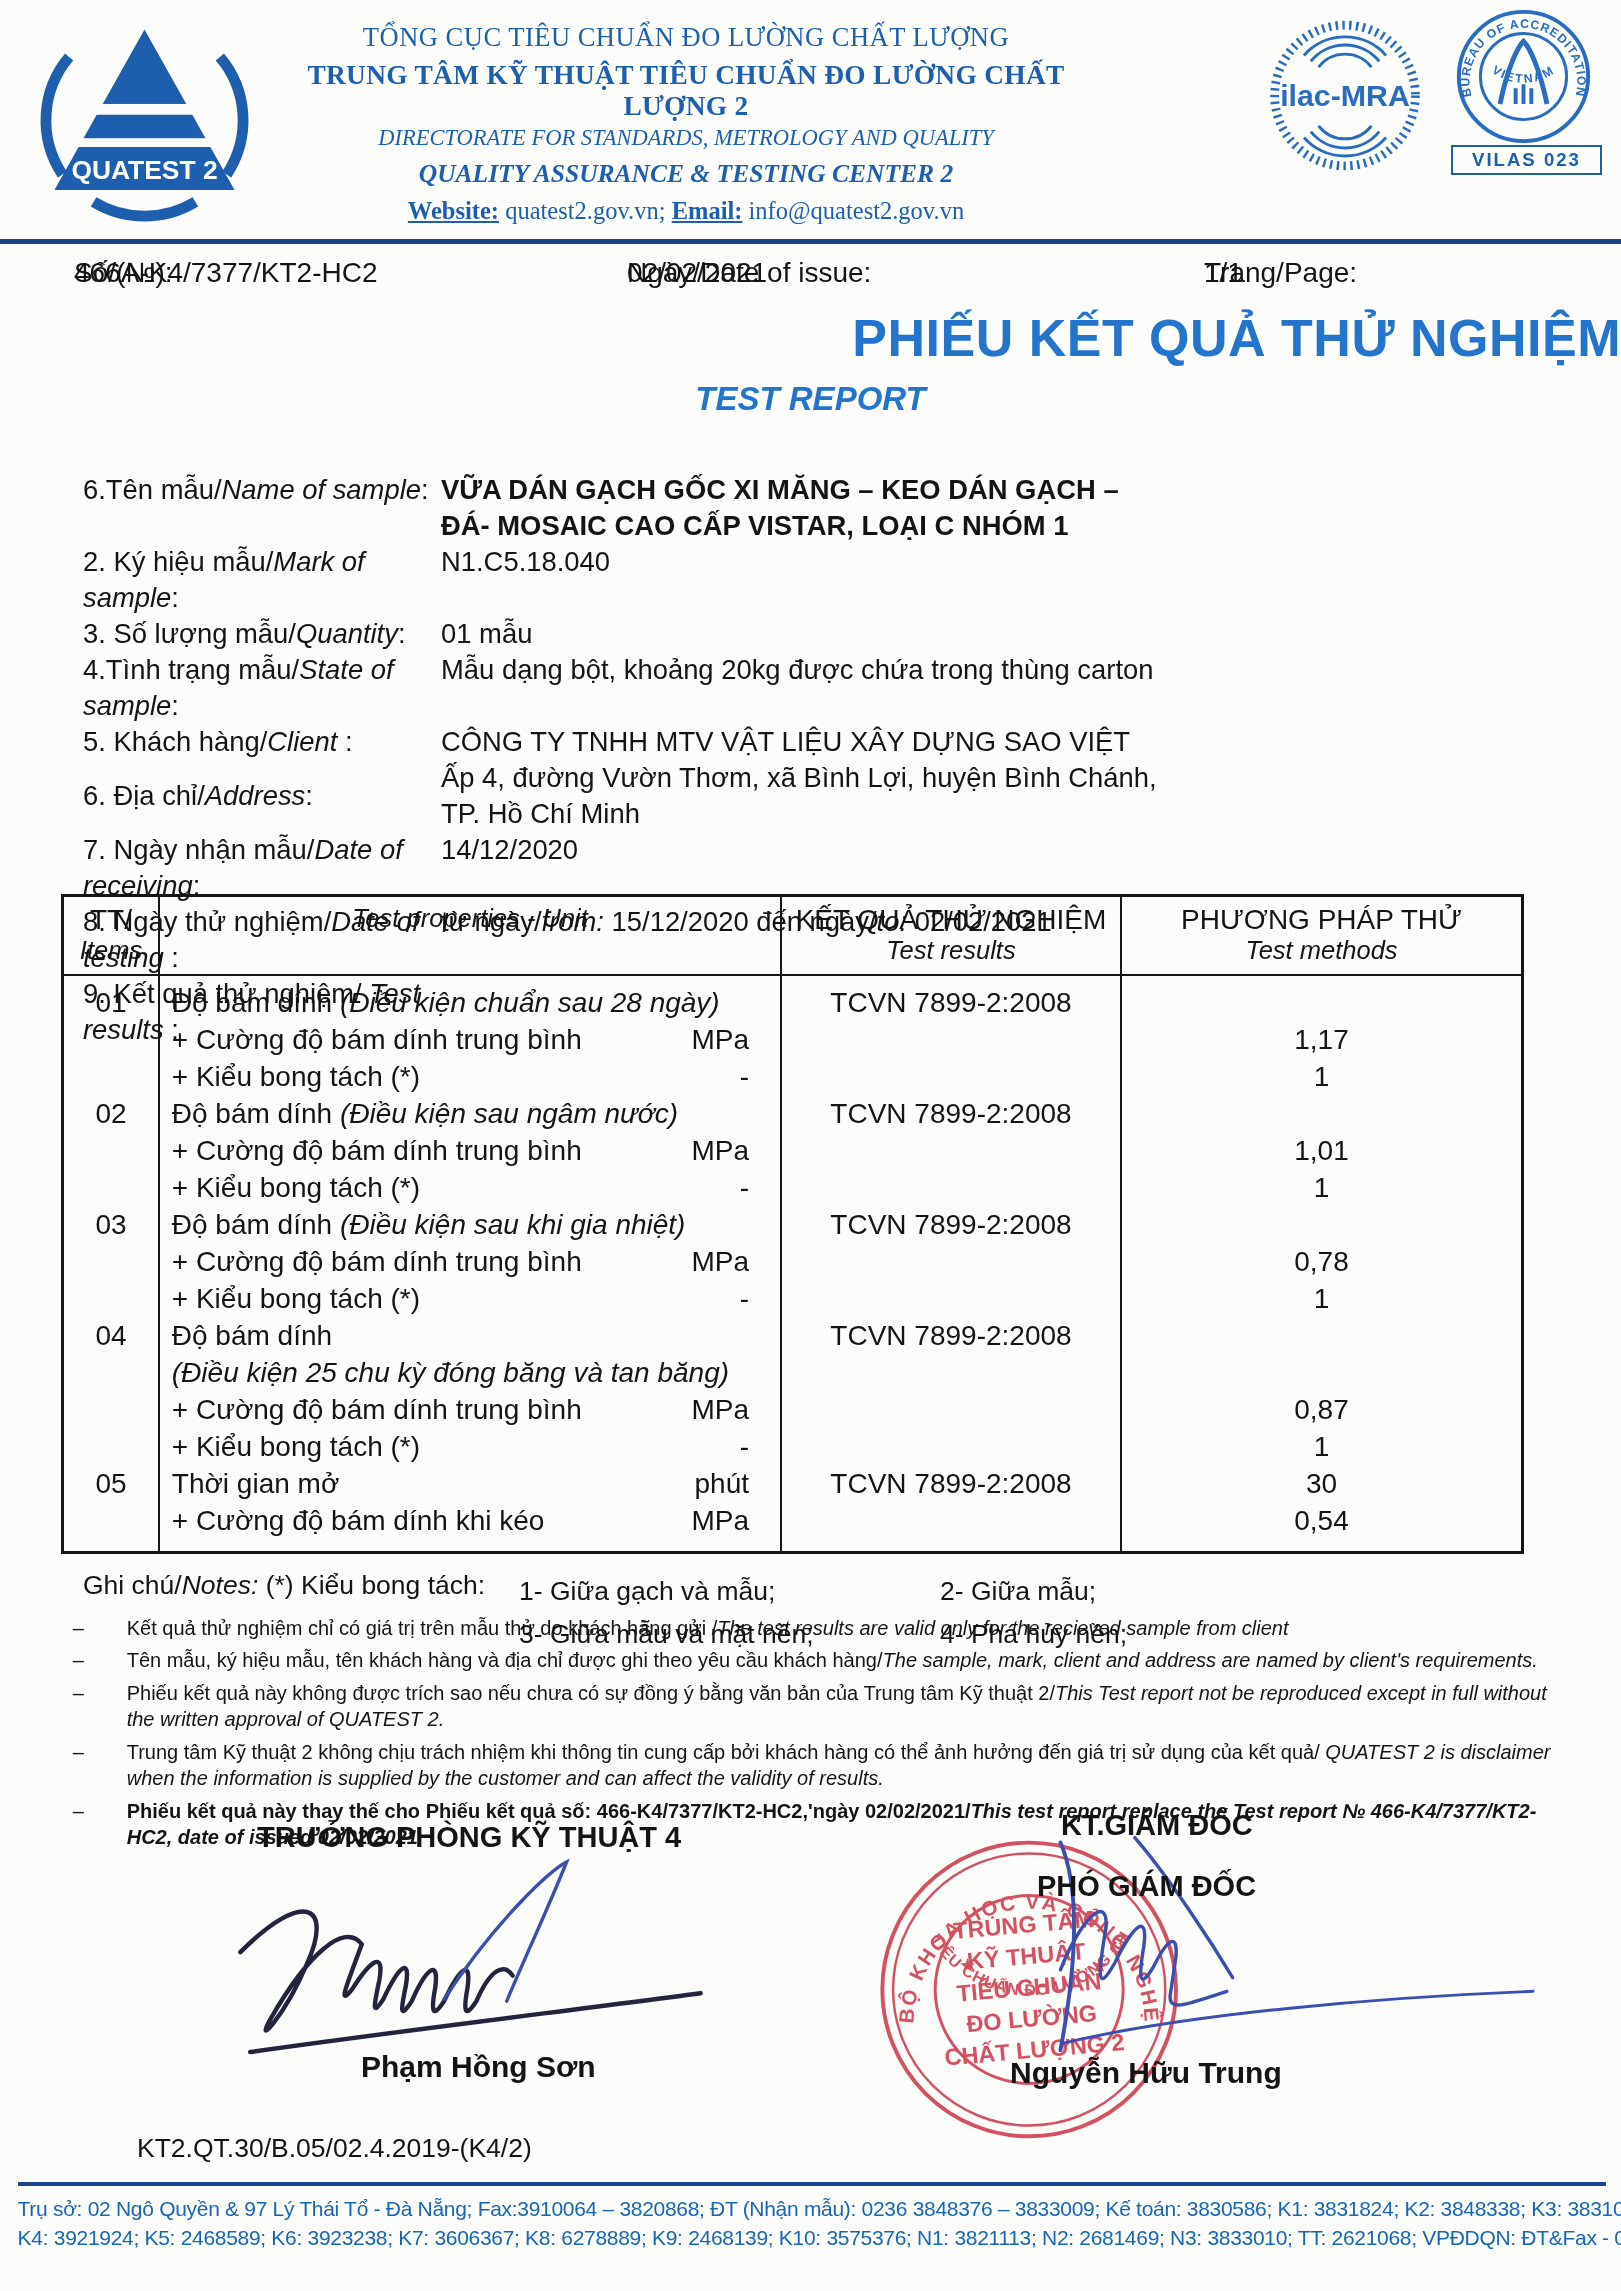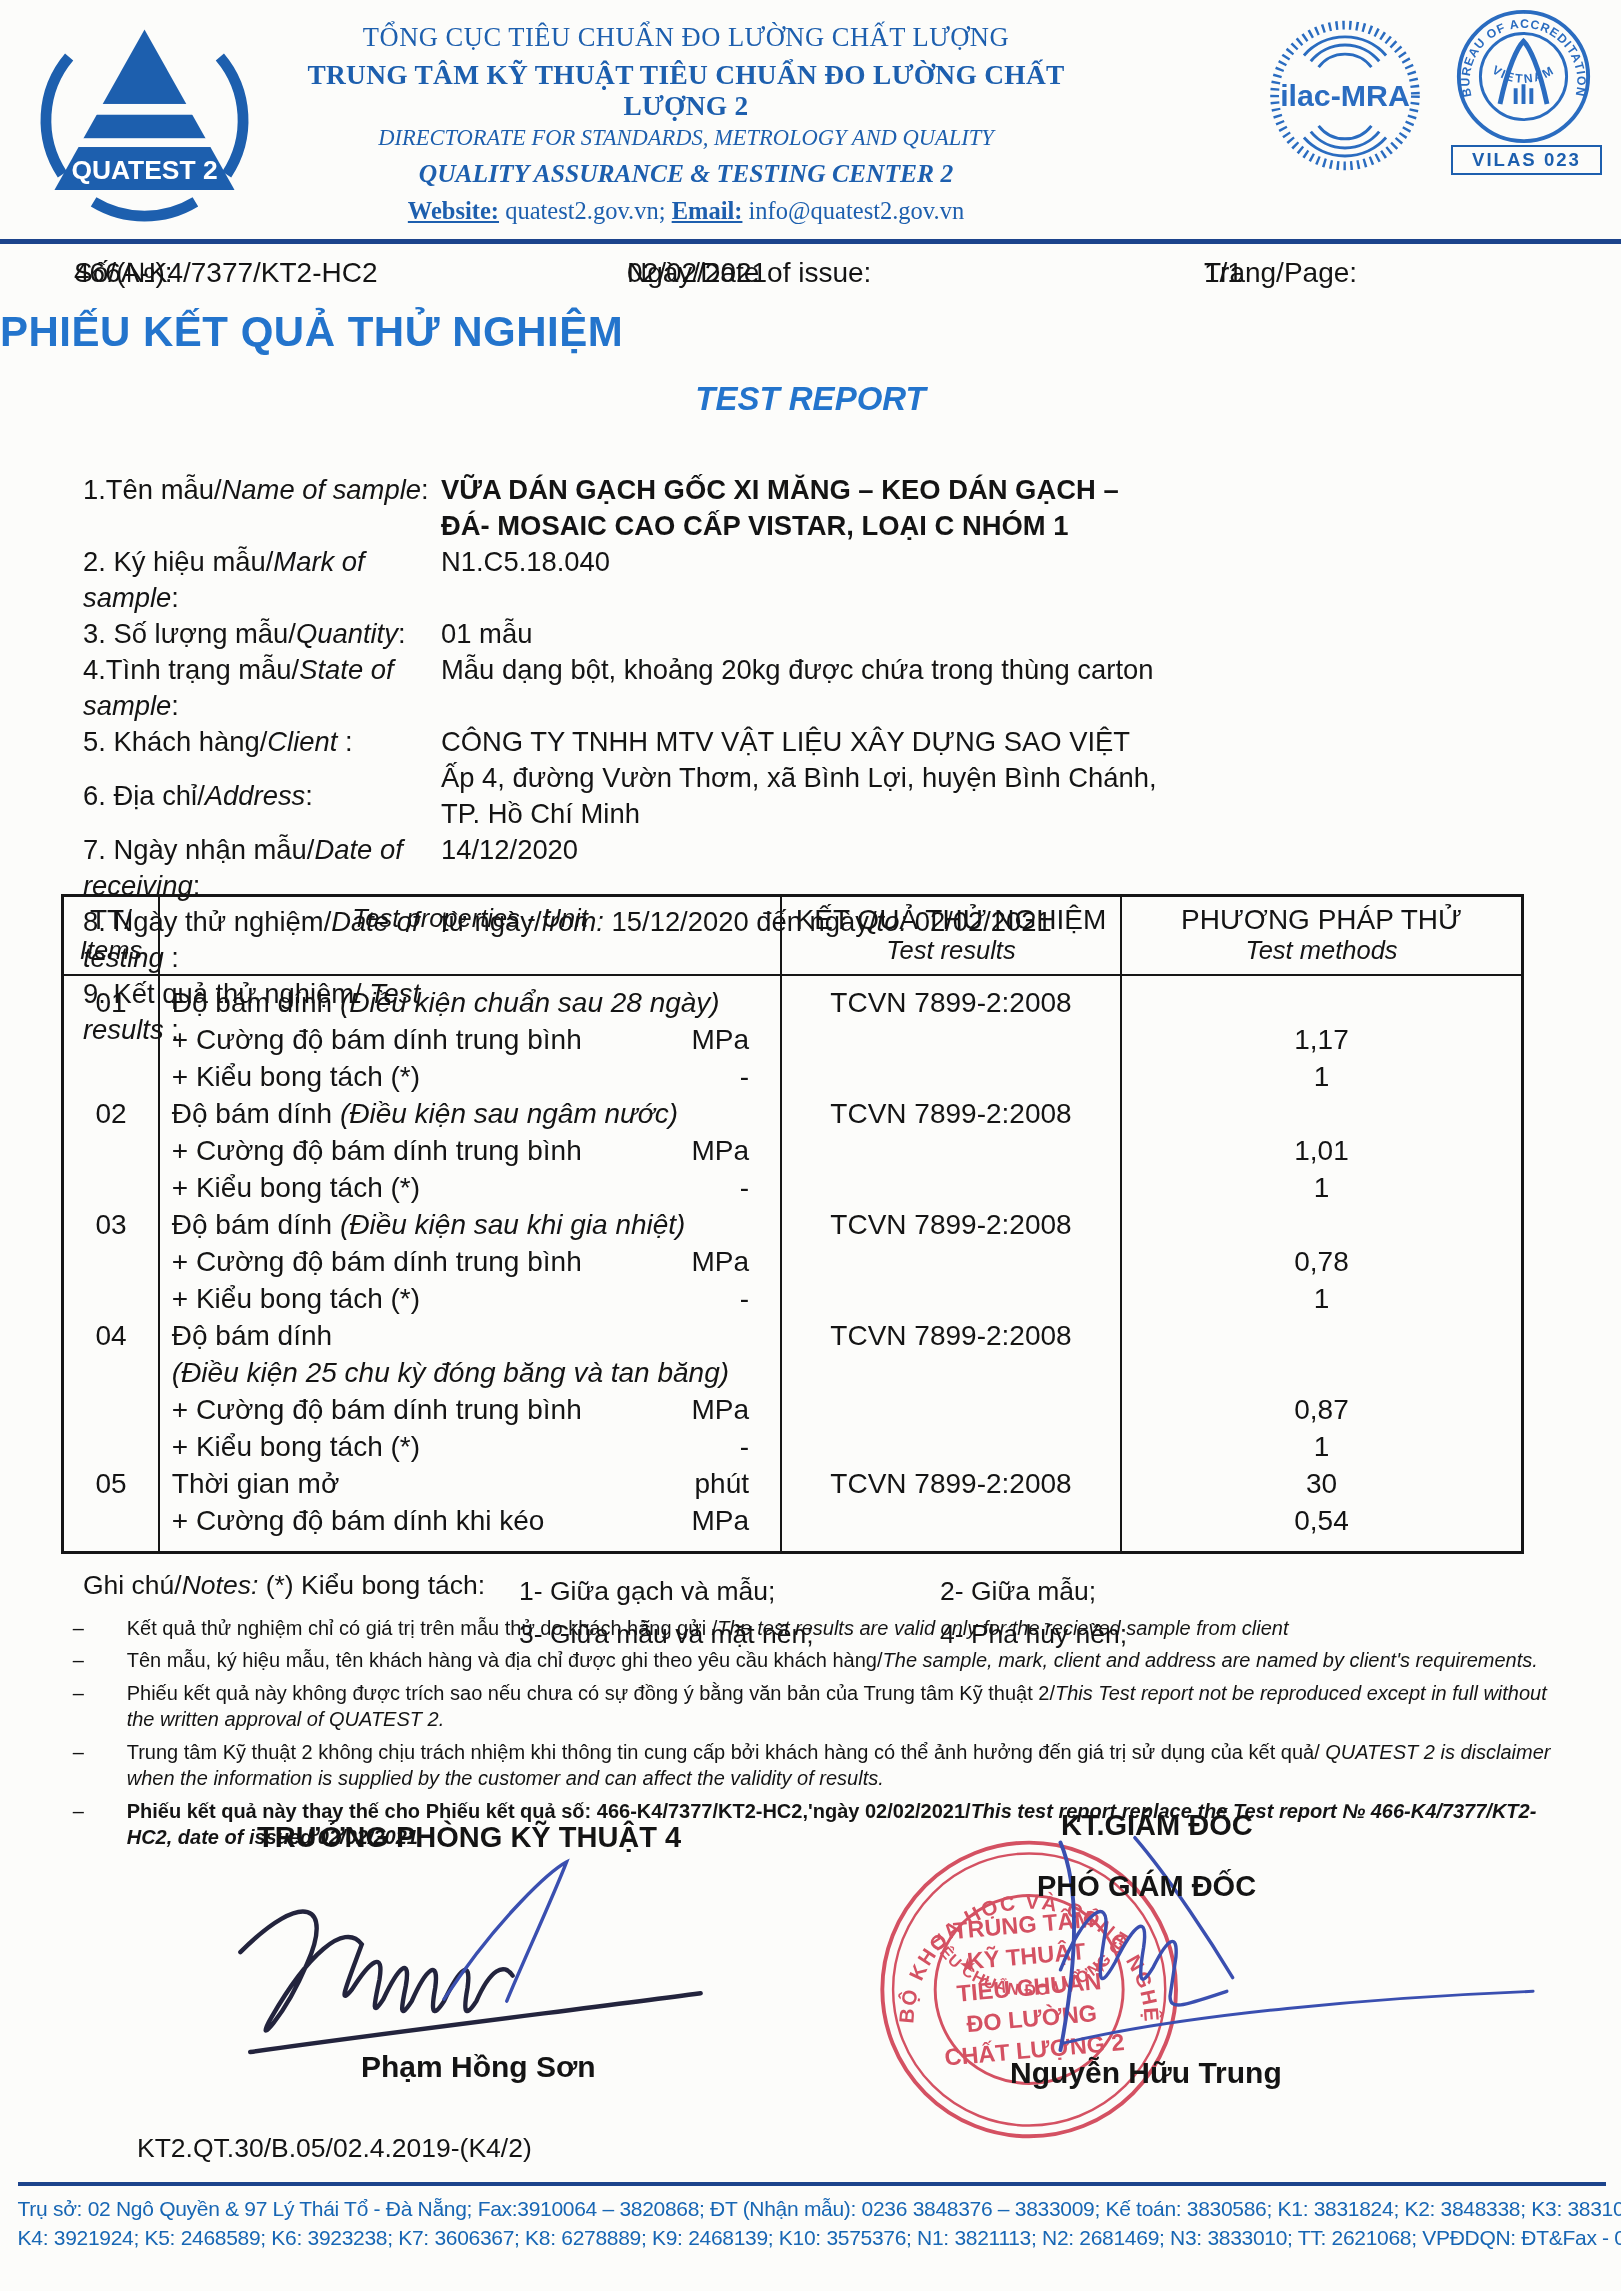--- a/index.html
+++ b/index.html
@@ -18,22 +18,22 @@
   .seal-ilac{position:absolute;left:1258px;top:15.7px;width:174px;height:159px;}
   .seal-boa{position:absolute;left:1439px;top:5.9px;width:169px;height:142px;}
   .vilas{position:absolute;left:1451px;top:145px;width:147px;height:25.5px;border:2.9px solid var(--hblue);
          text-align:center;font-size:18.6px;font-weight:bold;color:var(--hblue);line-height:25.5px;letter-spacing:2px;}
   .top-rule{position:absolute;left:0;top:239px;width:1621px;height:4.9px;background:#1c448c;}
   
   .meta{position:absolute;top:257px;left:0;width:1621px;font-size:28px;}
   .meta span{position:absolute;white-space:nowrap;}
   .m-no{left:74px;} .m-date{left:627px;} .m-page{left:1204px;}
   
-  .title{position:absolute;left:0;top:308px;width:1621px;text-align:left;
-         font-size:42px;font-weight:bold;color:var(--tblue);letter-spacing:0.5px;}
+  .title{position:absolute;left:0;top:308px;width:1621px;text-align:right;
+         font-size:52px;font-weight:bold;color:var(--tblue);letter-spacing:0.5px;}
   .subtitle{position:absolute;left:0;top:380px;width:1621px;text-align:center;
          font-size:33px;font-weight:bold;font-style:italic;color:var(--tblue);}
   
   .fields{position:absolute;left:83px;top:472px;width:1480px;font-size:27.4px;line-height:36px;}
   .f-row{display:flex;}
   .f-label{width:358px;flex:none;}
   .f-label i{font-style:italic;}
   .f-val{flex:1;}
   .f-val.bold{font-weight:bold;}
   
@@ -156,21 +156,21 @@
       <span>Trang/Page:</span> 
         <span>1/1</span>
       </span>
   </div>
 
   <div class="title">PHIẾU KẾT QUẢ THỬ NGHIỆM</div>
   <div class="subtitle">TEST REPORT</div>
 
   <div class="fields" id="fields">
       <div class="f-row">
-        <div class="f-label"><span>1.Tên mẫu/</span><i>Name of sample</i><span>:</span></div>
+        <div class="f-label"><span>6.Tên mẫu/</span><i>Name of sample</i><span>:</span></div>
         <div class="f-val bold">VỮA DÁN GẠCH GỐC XI MĂNG – KEO DÁN GẠCH –<br>ĐÁ- MOSAIC CAO CẤP VISTAR, LOẠI C NHÓM 1</div>
       </div>
       <div class="f-row">
         <div class="f-label"><span>2. Ký hiệu mẫu/</span><i>Mark of sample</i><span>:</span></div>
         <div class="f-val">N1.C5.18.040</div>
       </div>
       <div class="f-row">
         <div class="f-label"><span>3. Số lượng mẫu/</span><i>Quantity</i><span>:</span></div>
         <div class="f-val">01 mẫu</div>
       </div>

